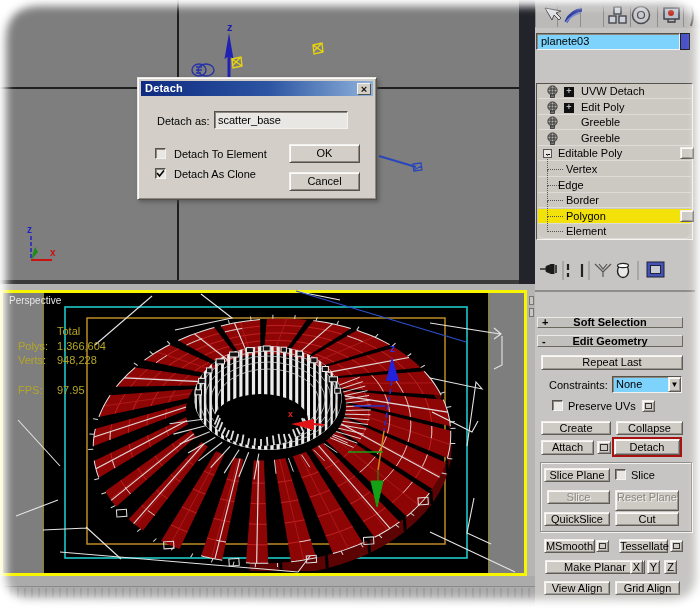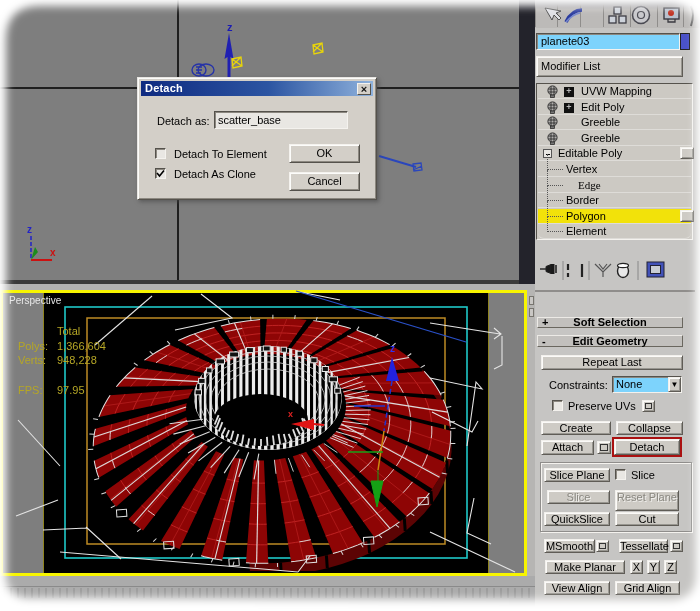--- a/index.html
+++ b/index.html
@@ -618,30 +618,29 @@
  </g>
  <circle cx="106" cy="15" r="8.5" fill="#c8c8cc" stroke="#4a4a52" stroke-width="1.5"></circle>
  <circle cx="106" cy="15" r="3.5" fill="none" stroke="#4a4a52" stroke-width="1.2"></circle>
  <rect x="129" y="8" width="15" height="11" fill="#b8c0cc" stroke="#3a3a40" stroke-width="1.4"></rect>
  <circle cx="136" cy="13" r="3" fill="#c03020"></circle>
  <path d="M133,19 l0,3 l7,0 l0,-3" stroke="#3a3a40" stroke-width="1.3" fill="none"></path>
  <path d="M156,6 q4,8 0,20" stroke="#555" stroke-width="2" fill="none"></path>
 </svg>
 <div class="abs sunk" style="left:1px;top:33px;width:144px;height:17px;padding:1px 0 0 4px;">planete03</div>
 <div class="abs" style="left:145px;top:33px;width:10px;height:17px;background:#4a52c8;border:1px solid #222;"></div>
-<div class="abs btn3" style="left:1px;top:56px;width:147px;height:21px;text-align:left;padding:3px 0 0 4px;">Modifier List</div>
 <div class="abs" id="stack">
         <div class="srow" style="top:0px;">
           <svg width="13" height="13" viewBox="0 0 13 13" style="position:absolute;left:8px;top:1px">
             <circle cx="6.5" cy="5.5" r="4.6" fill="#b0aeac" stroke="#333" stroke-width="1"></circle>
             <path d="M2.5,4 l8,0 M2.5,7 l8,0 M5,1.5 l0,8 M8,1.5 l0,8" stroke="#222" stroke-width="0.8"></path>
             <rect x="4.5" y="10" width="4" height="2.6" fill="#777" stroke="#222" stroke-width="0.7"></rect>
           </svg>
           <div style="position:absolute;left:26px;top:2.5px;width:10px;height:10px;background:#111;color:#bbb;font-size:9px;line-height:9px;text-align:center;font-weight:bold;">+</div>
-          <div class="txt" style="left:43px;">UVW Mapping</div>
+          <div class="txt" style="left:43px;">UVW Detach</div>
         </div>
         <div class="srow" style="top:16px;">
           <svg width="13" height="13" viewBox="0 0 13 13" style="position:absolute;left:8px;top:1px">
             <circle cx="6.5" cy="5.5" r="4.6" fill="#b0aeac" stroke="#333" stroke-width="1"></circle>
             <path d="M2.5,4 l8,0 M2.5,7 l8,0 M5,1.5 l0,8 M8,1.5 l0,8" stroke="#222" stroke-width="0.8"></path>
             <rect x="4.5" y="10" width="4" height="2.6" fill="#777" stroke="#222" stroke-width="0.7"></rect>
           </svg>
           <div style="position:absolute;left:26px;top:2.5px;width:10px;height:10px;background:#111;color:#bbb;font-size:9px;line-height:9px;text-align:center;font-weight:bold;">+</div>
           <div class="txt" style="left:43px;">Edit Poly</div>
         </div>
@@ -669,21 +668,21 @@
           <div class="mini" style="position:absolute;right:-3px;top:1px;width:14px;height:12px;"></div>
         </div>
         <div class="srow" style="top:78px;">
           <div style="position:absolute;left:9px;top:7px;width:16px;height:1px;border-top:1px dotted #555;"></div>
           <div style="position:absolute;left:9px;top:-8px;width:1px;height:16px;border-left:1px dotted #555;"></div>
           <div class="txt" style="left:28px;">Vertex</div>
         </div>
         <div class="srow" style="top:94px;">
           <div style="position:absolute;left:9px;top:7px;width:16px;height:1px;border-top:1px dotted #555;"></div>
           <div style="position:absolute;left:9px;top:-8px;width:1px;height:16px;border-left:1px dotted #555;"></div>
-          <div class="txt" style="left:40px;font-family:Liberation Serif, serif;">Edge</div>
+          <div class="txt" style="left:20px;">Edge</div>
         </div>
         <div class="srow" style="top:109px;">
           <div style="position:absolute;left:9px;top:7px;width:16px;height:1px;border-top:1px dotted #555;"></div>
           <div style="position:absolute;left:9px;top:-8px;width:1px;height:16px;border-left:1px dotted #555;"></div>
           <div class="txt" style="left:28px;">Border</div>
         </div>
         <div class="srow" style="top:125px;background:#f2e20a;">
           <div style="position:absolute;left:9px;top:7px;width:16px;height:1px;border-top:1px dotted #555;"></div>
           <div style="position:absolute;left:9px;top:-8px;width:1px;height:16px;border-left:1px dotted #555;"></div>
           <div class="txt" style="left:28px;">Polygon</div>
@@ -741,21 +740,21 @@
 <div class="abs btn3" style="left:9px;top:512px;width:66px;height:14px;line-height:12px;font-size:11px;">QuickSlice</div>
 <div class="abs btn3" style="left:80px;top:512px;width:64px;height:14px;line-height:12px;font-size:11px;">Cut</div>
 <div class="abs btn3" style="left:9px;top:539px;width:51px;height:14px;line-height:12px;font-size:11px;">MSmooth</div>
 <div class="abs mini" style="left:61px;top:540px;width:13px;height:12px;">
         <div style="position:absolute;left:2px;top:2px;width:7px;height:6px;border:1px solid #333;"></div>
       </div>
 <div class="abs btn3" style="left:84px;top:539px;width:49px;height:14px;line-height:12px;font-size:11px;">Tessellate</div>
 <div class="abs mini" style="left:135px;top:540px;width:13px;height:12px;">
         <div style="position:absolute;left:2px;top:2px;width:7px;height:6px;border:1px solid #333;"></div>
       </div>
-<div class="abs btn3" style="left:10px;top:560px;width:80px;height:14px;line-height:12px;font-size:11px;">Make Planar</div>
+<div class="abs btn3" style="left:10px;top:560px;width:100px;height:14px;line-height:12px;font-size:11px;">Make Planar</div>
 <div class="abs btn3" style="left:95px;top:560px;width:13px;height:14px;line-height:12px;font-size:11px;">X</div>
 <div class="abs btn3" style="left:112px;top:560px;width:13px;height:14px;line-height:12px;font-size:11px;">Y</div>
 <div class="abs btn3" style="left:129px;top:560px;width:13px;height:14px;line-height:12px;font-size:11px;">Z</div>
 <div class="abs btn3" style="left:9px;top:581px;width:66px;height:14px;line-height:12px;font-size:11px;">View Align</div>
 <div class="abs btn3" style="left:80px;top:581px;width:65px;height:14px;line-height:12px;font-size:11px;">Grid Align</div>
 </div>
 
 <div class="abs" id="vig">
 <svg width="700" height="611" viewBox="0 0 700 611">
   <defs>

